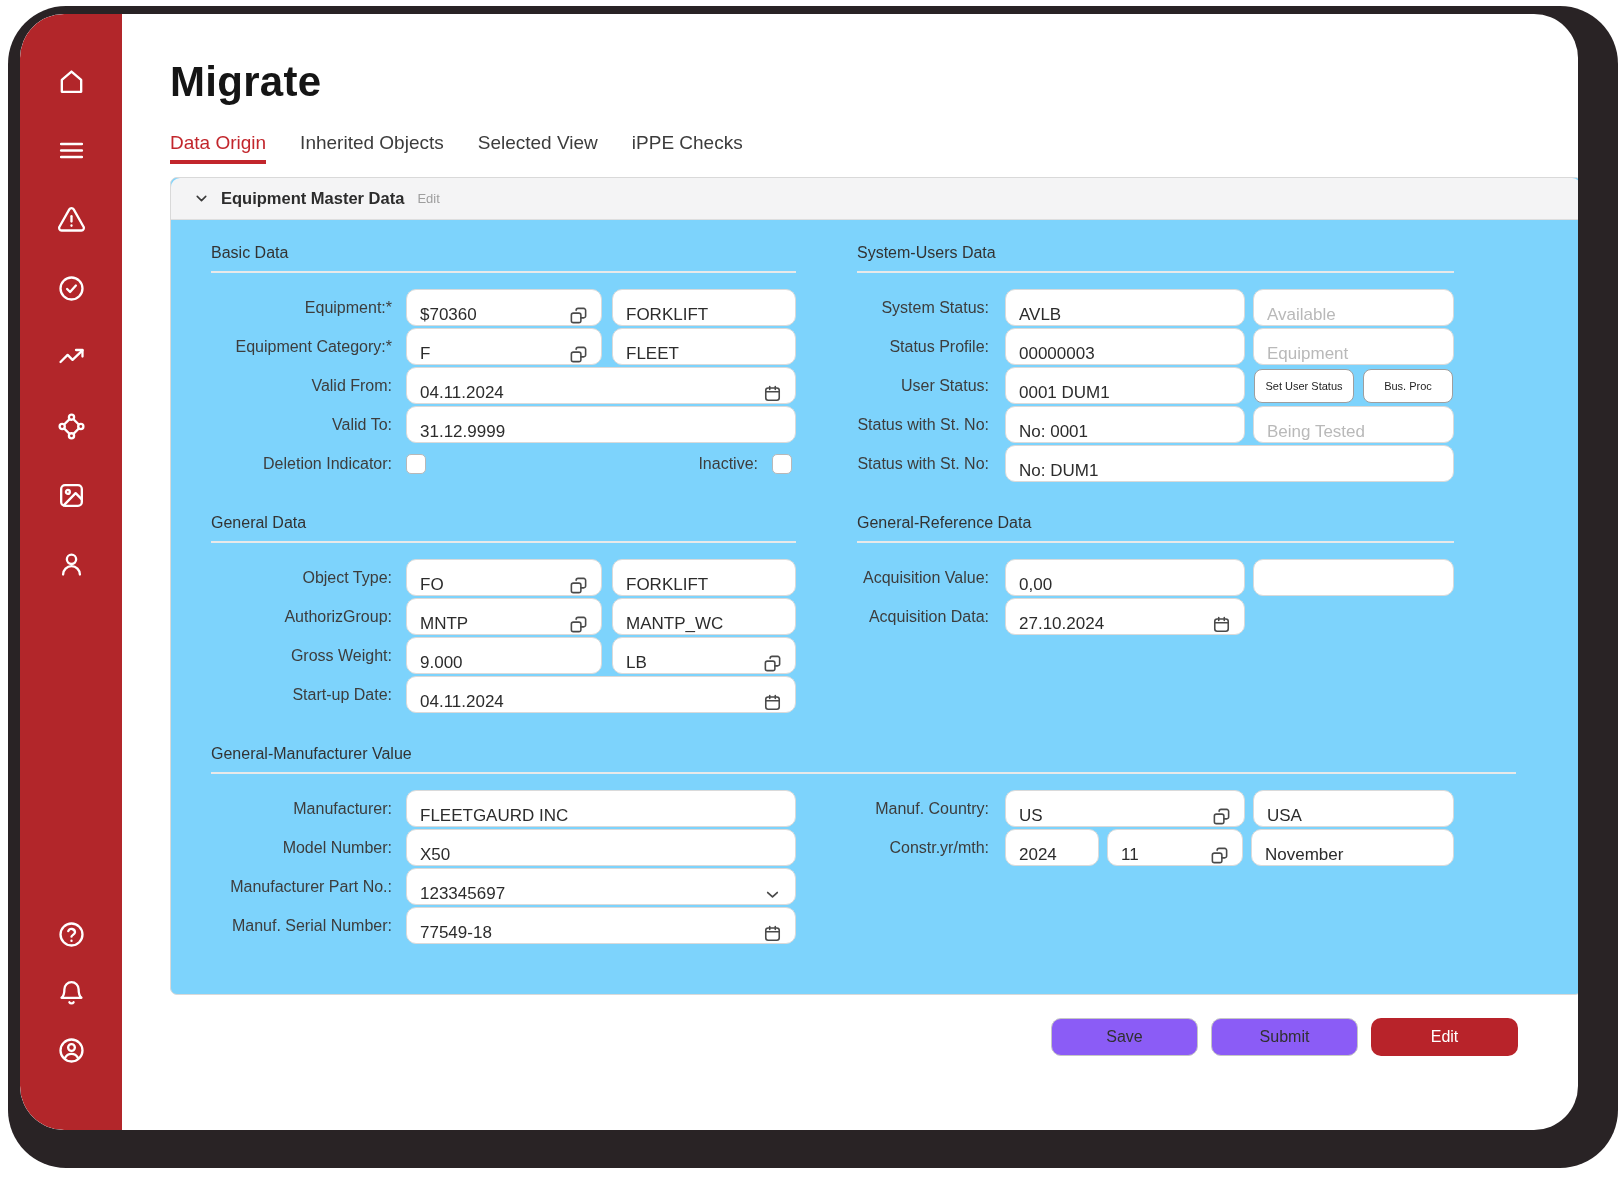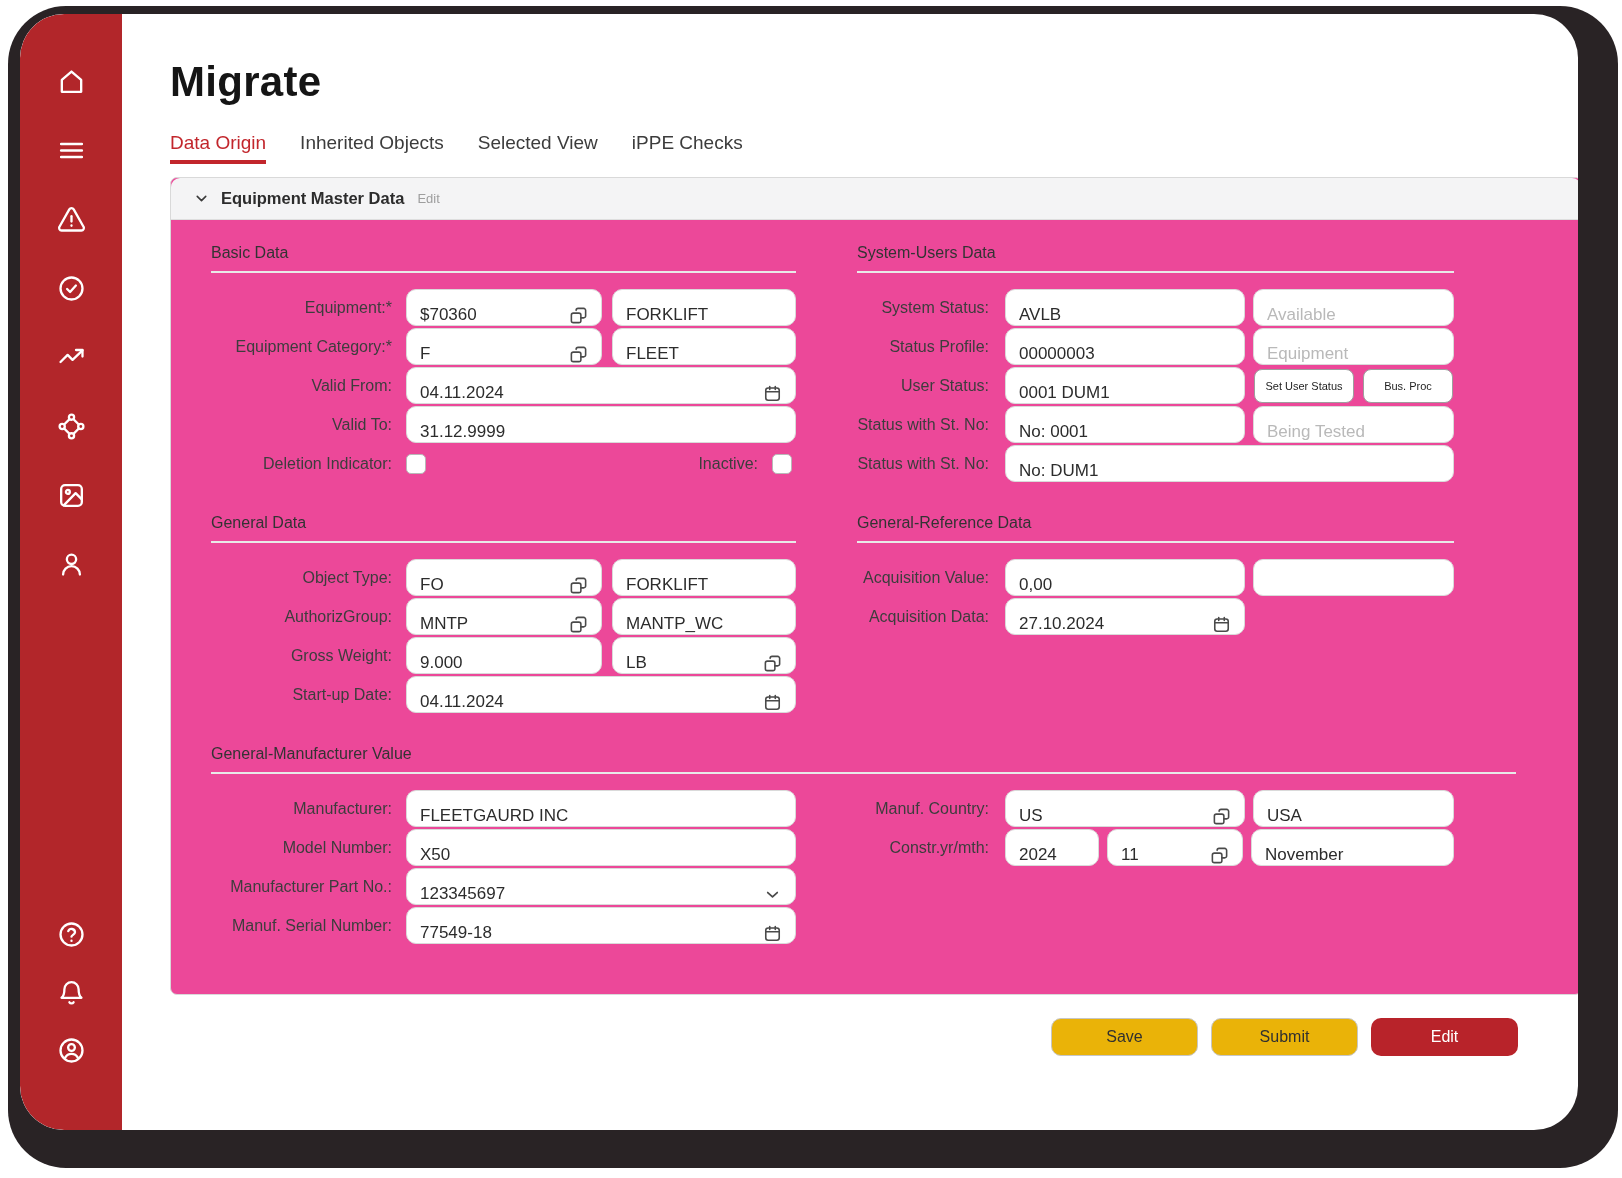--- a/index.html
+++ b/index.html
@@ -22,21 +22,21 @@
   .sb-ic svg{width:31px;height:31px;}
 
   
   .main{flex:1;padding:44px 58px 0 48px;box-sizing:border-box;}
   .title{margin:0;font-size:42px;font-weight:800;color:#151515;letter-spacing:.3px;}
   .tabs{display:flex;gap:34px;margin-top:26px;}
   .tab{font-size:19px;color:#3c3c3c;padding-bottom:6px;cursor:pointer;border-bottom:4px solid transparent;}
   .tab.active{color:#c2262c;border-bottom-color:#c2262c;}
 
   
-  .panel{margin-top:13px;width:1412px;border:1.5px solid #d9d9d9;border-radius:7px;box-sizing:border-box;background:#ec4899;}
+  .panel{margin-top:13px;width:1412px;border:1.5px solid #d9d9d9;border-radius:7px;box-sizing:border-box;background:#7dd3fc;}
   .panel-h{height:41px;background:#f4f4f5;border-bottom:1.5px solid #dedede;
     border-radius:9px 9px 0 0;display:flex;align-items:center;padding:0 12px 0 22px;}
   .panel-h .chev{display:flex;margin-right:11px;color:#3a3a3a;cursor:pointer;}
   .panel-title{font-size:16.5px;font-weight:600;color:#2c2c2c;}
   .panel-edit{font-size:13px;color:#9e9e9e;margin-left:13px;cursor:pointer;}
   .panel-b{padding:16px 65px 48px 40px;}
 
   .cols{display:flex;}
   .col-l{width:585px;flex-shrink:0;}
   .col-gap{width:61px;flex-shrink:0;}
@@ -66,21 +66,21 @@
   .mini-btn{height:34px;border:1.5px solid #9e9e9e;border-radius:8px;background:#fff;
     font-size:11px;color:#1f1f1f;display:flex;align-items:center;justify-content:center;
     box-sizing:border-box;cursor:pointer;flex-shrink:0;font-family:inherit;}
   .mb-1{width:100px;margin-left:9px;}
   .mb-2{width:90px;margin-left:9px;}
 
   
   .footer{width:1348px;display:flex;justify-content:flex-end;gap:13px;margin-top:23px;}
   .btn{height:38px;width:147px;border-radius:10px;font-size:16px;display:flex;align-items:center;
     justify-content:center;box-sizing:border-box;cursor:pointer;font-family:inherit;}
-  .btn.plain{background:#eab308;border:1.5px solid #c6c6c6;color:#303030;}
+  .btn.plain{background:#8b5cf6;border:1.5px solid #c6c6c6;color:#303030;}
   .btn.primary{background:#b8232a;border:none;color:#ffffff;}
 
   svg{display:block;}
 </style>
 </head>
 <body>
 
 <div class="frame"></div>
 
 <div class="window">

